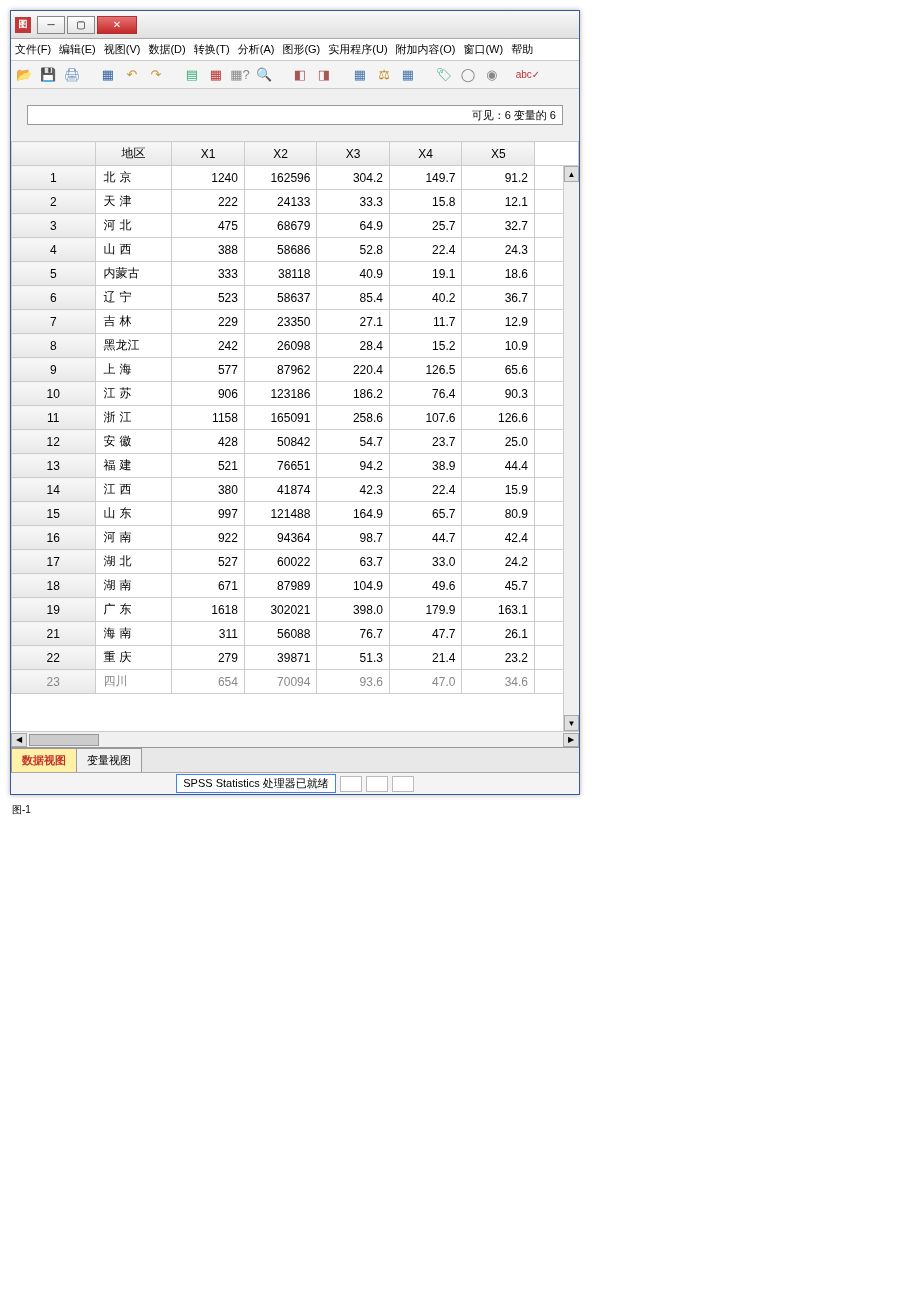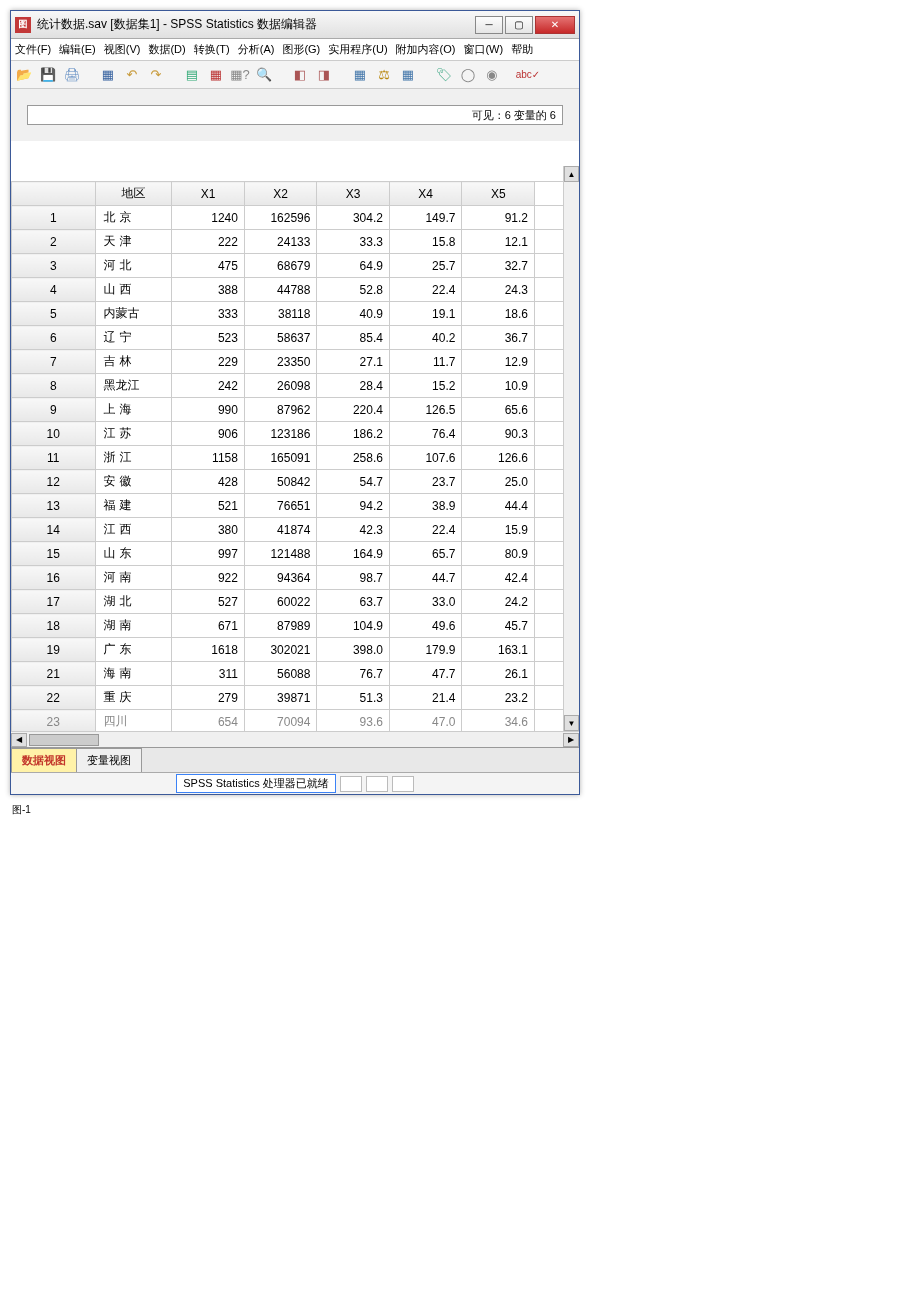--- a/index.html
+++ b/index.html
@@ -66,21 +66,20 @@
       align-items: center;
       padding: 0 6px;
       font-size: 11px;
     }
     .grid-area { background: #fff; position: relative; }
     .grid-scroll { height: 590px; overflow: hidden; position: relative; }
     table.data-grid {
       border-collapse: collapse;
       width: 100%;
       font-size: 12px;
-      margin-top: 40px;
     }
     .data-grid th, .data-grid td {
       border: 1px solid #ccc;
       padding: 3px 6px;
       height: 24px;
       text-align: right;
     }
     .data-grid th {
       background: linear-gradient(to bottom, #f8f8f8, #e8e8e8);
       font-weight: normal;
@@ -157,21 +156,20 @@
       font-size: 26px; color: #e8e8e8; pointer-events: none;
       letter-spacing: 3px; z-index: 5;
     }
   </style>
 </head>
 <body>
 
 <div class="window">
   <div class="titlebar">
     <div class="titlebar-icon">图</div>
-    <div class="titlebar-text">统计数据.sav [数据集1] - SPSS Statistics 数据编辑器</div>
     <div class="win-controls">
       <div class="win-btn">─</div>
       <div class="win-btn">▢</div>
       <div class="win-btn close">✕</div>
     </div>
   </div>
 
   <div class="menubar">
     <span class="menu-item">文件(F)</span>
     <span class="menu-item">编辑(E)</span>
@@ -262,21 +260,21 @@
               <td>68679</td>
               <td>64.9</td>
               <td>25.7</td>
               <td>32.7</td>
               <td class="last-col"></td>
             </tr>
             <tr>
               <td class="row-hdr">4</td>
               <td class="region">山西</td>
               <td>388</td>
-              <td>44788</td>
+              <td>58686</td>
               <td>52.8</td>
               <td>22.4</td>
               <td>24.3</td>
               <td class="last-col"></td>
             </tr>
             <tr>
               <td class="row-hdr">5</td>
               <td class="region nosp">内蒙古</td>
               <td>333</td>
               <td>38118</td>
@@ -311,21 +309,21 @@
               <td>242</td>
               <td>26098</td>
               <td>28.4</td>
               <td>15.2</td>
               <td>10.9</td>
               <td class="last-col"></td>
             </tr>
             <tr>
               <td class="row-hdr">9</td>
               <td class="region">上海</td>
-              <td>990</td>
+              <td>577</td>
               <td>87962</td>
               <td>220.4</td>
               <td>126.5</td>
               <td>65.6</td>
               <td class="last-col"></td>
             </tr>
             <tr>
               <td class="row-hdr">10</td>
               <td class="region">江苏</td>
               <td>906</td>

